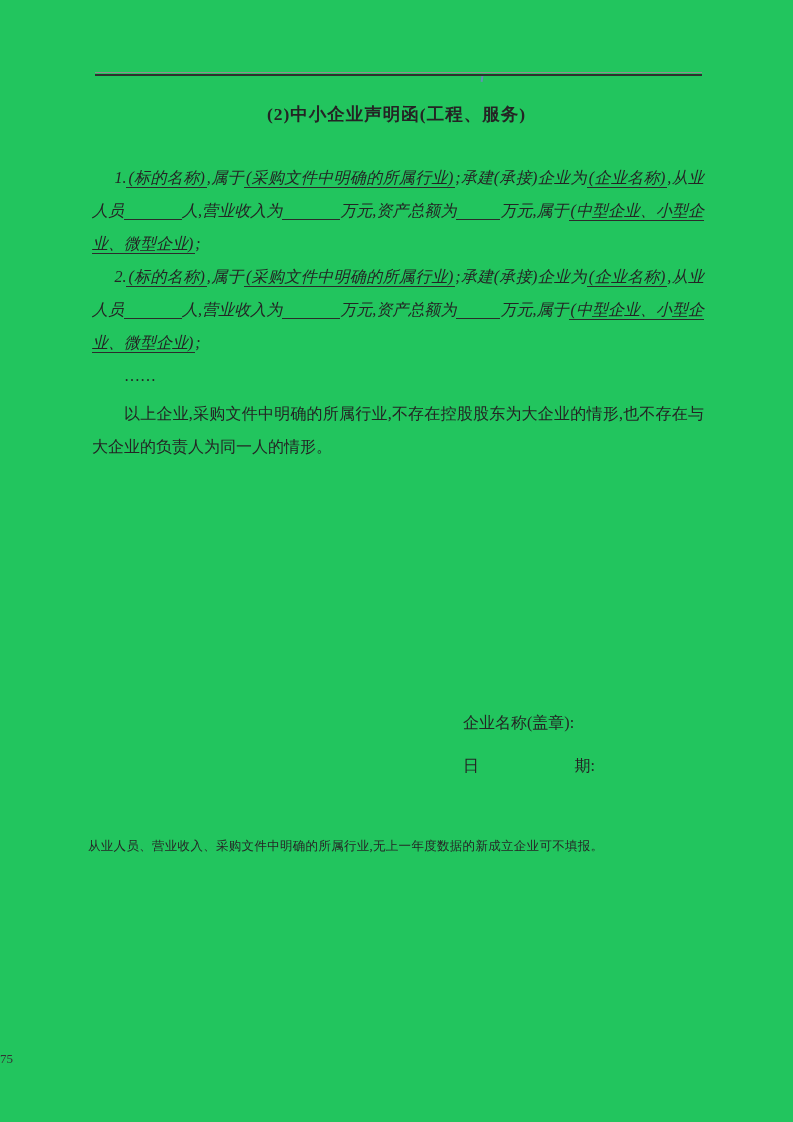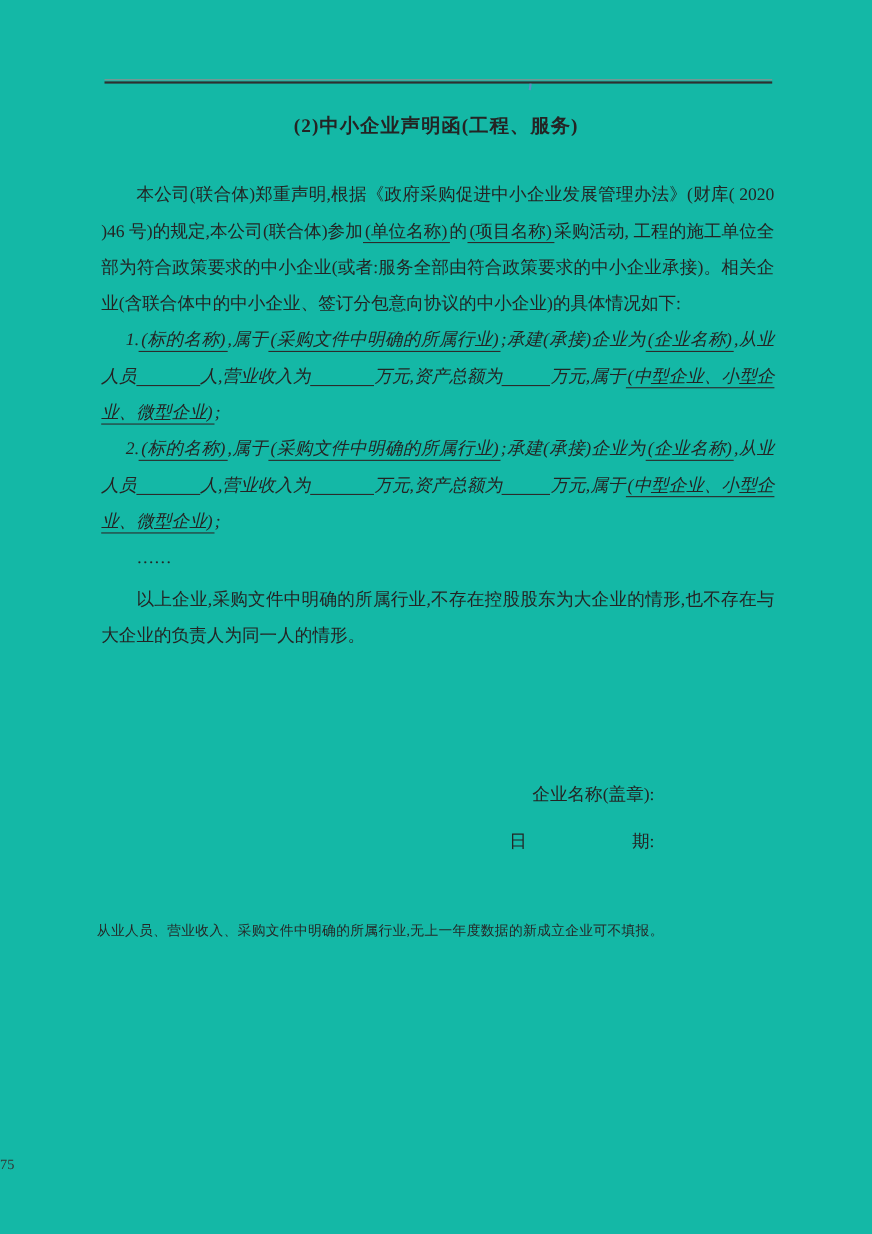--- a/index.html
+++ b/index.html
@@ -1,20 +1,20 @@
 <!DOCTYPE html>
 <html><head>
 <meta charset="utf-8">
 <style>
   html,body { margin:0; padding:0; background:#e8e8e8; }
   .page {
     position:relative;
     width:793px; height:1122px;
     margin:0 auto;
-    background:#14b8a6;
+    background:#22c55e;
     font-family:"Liberation Serif","DejaVu Serif",serif;
     color:#242424;
     overflow:hidden;
   }
   
   .header-rule { position:absolute; left:95px; top:72px; width:607px; }
   .header-rule .thin  { height:1px; background:#8f8f8f; }
   .header-rule .thick { height:2px; background:#2f2f2f; margin-top:1px; }
 
   .ink-speck {
@@ -44,21 +44,21 @@
   }
   .blank {
     display:inline-block;
     width:58px; height:15px;
     border-bottom:1.5px solid #2b2b2b;
     vertical-align:-4px;
   }
   .blank.narrow { width:44px; }
 
   .signature { position:absolute; left:463px; top:708px; font-size:16px; }
-  .sig-line  { line-height:30px;text-align:right; }
+  .sig-line  { line-height:30px; }
   .date-line { margin-top:13px; line-height:30px; width:132px;
                display:flex; justify-content:space-between; }
 
   .footnote {
     position:absolute; left:88px; top:838px;
     font-size:12.5px; letter-spacing:0.3px; color:#262626;
   }
 
   .page-number {
     position:absolute; left:0; top:1051px; width:100%;
@@ -74,21 +74,20 @@
     <div class="thin"></div>
     <div class="thick"></div>
   </div>
 
   <div class="ink-speck"></div>
 
   <h1 class="title">(2)中小企业声明函(工程、服务)</h1>
 
   <div class="content">
 
-    <p class="para"><span>本公司(联合体)郑重声明,根据《政府采购促进中小企业发展管理办法》(财库( 2020 )46 号)的规定,本公司(联合体)参加</span><span class="u">(单位名称)</span><span>的</span><span class="u">(项目名称)</span><span>采购活动, 工程的施工单位全部为符合政策要求的中小企业(或者:服务全部由符合政策要求的中小企业承接)。相关企业(含联合体中的中小企业、签订分包意向协议的中小企业)的具体情况如下:</span></p>
 
     <p class="para item"><span>1.</span><span class="u">(标的名称)</span><span>,属于</span><span class="u">(采购文件中明确的所属行业)</span><span>;承建(承接)企业为</span><span class="u">(企业名称)</span><span>,从业人员</span><span class="blank"></span><span>人,营业收入为</span><span class="blank"></span><span>万元,资产总额为</span><span class="blank narrow"></span><span>万元,属于</span><span class="u">(中型企业、小型企业、微型企业)</span><span>;</span></p>
 
     <p class="para item"><span>2.</span><span class="u">(标的名称)</span><span>,属于</span><span class="u">(采购文件中明确的所属行业)</span><span>;承建(承接)企业为</span><span class="u">(企业名称)</span><span>,从业人员</span><span class="blank"></span><span>人,营业收入为</span><span class="blank"></span><span>万元,资产总额为</span><span class="blank narrow"></span><span>万元,属于</span><span class="u">(中型企业、小型企业、微型企业)</span><span>;</span></p>
 
     <p class="para"><span>……</span></p>
 
     <p class="para gap"><span>以上企业,采购文件中明确的所属行业,不存在控股股东为大企业的情形,也不存在与大企业的负责人为同一人的情形。</span></p>
 
 

